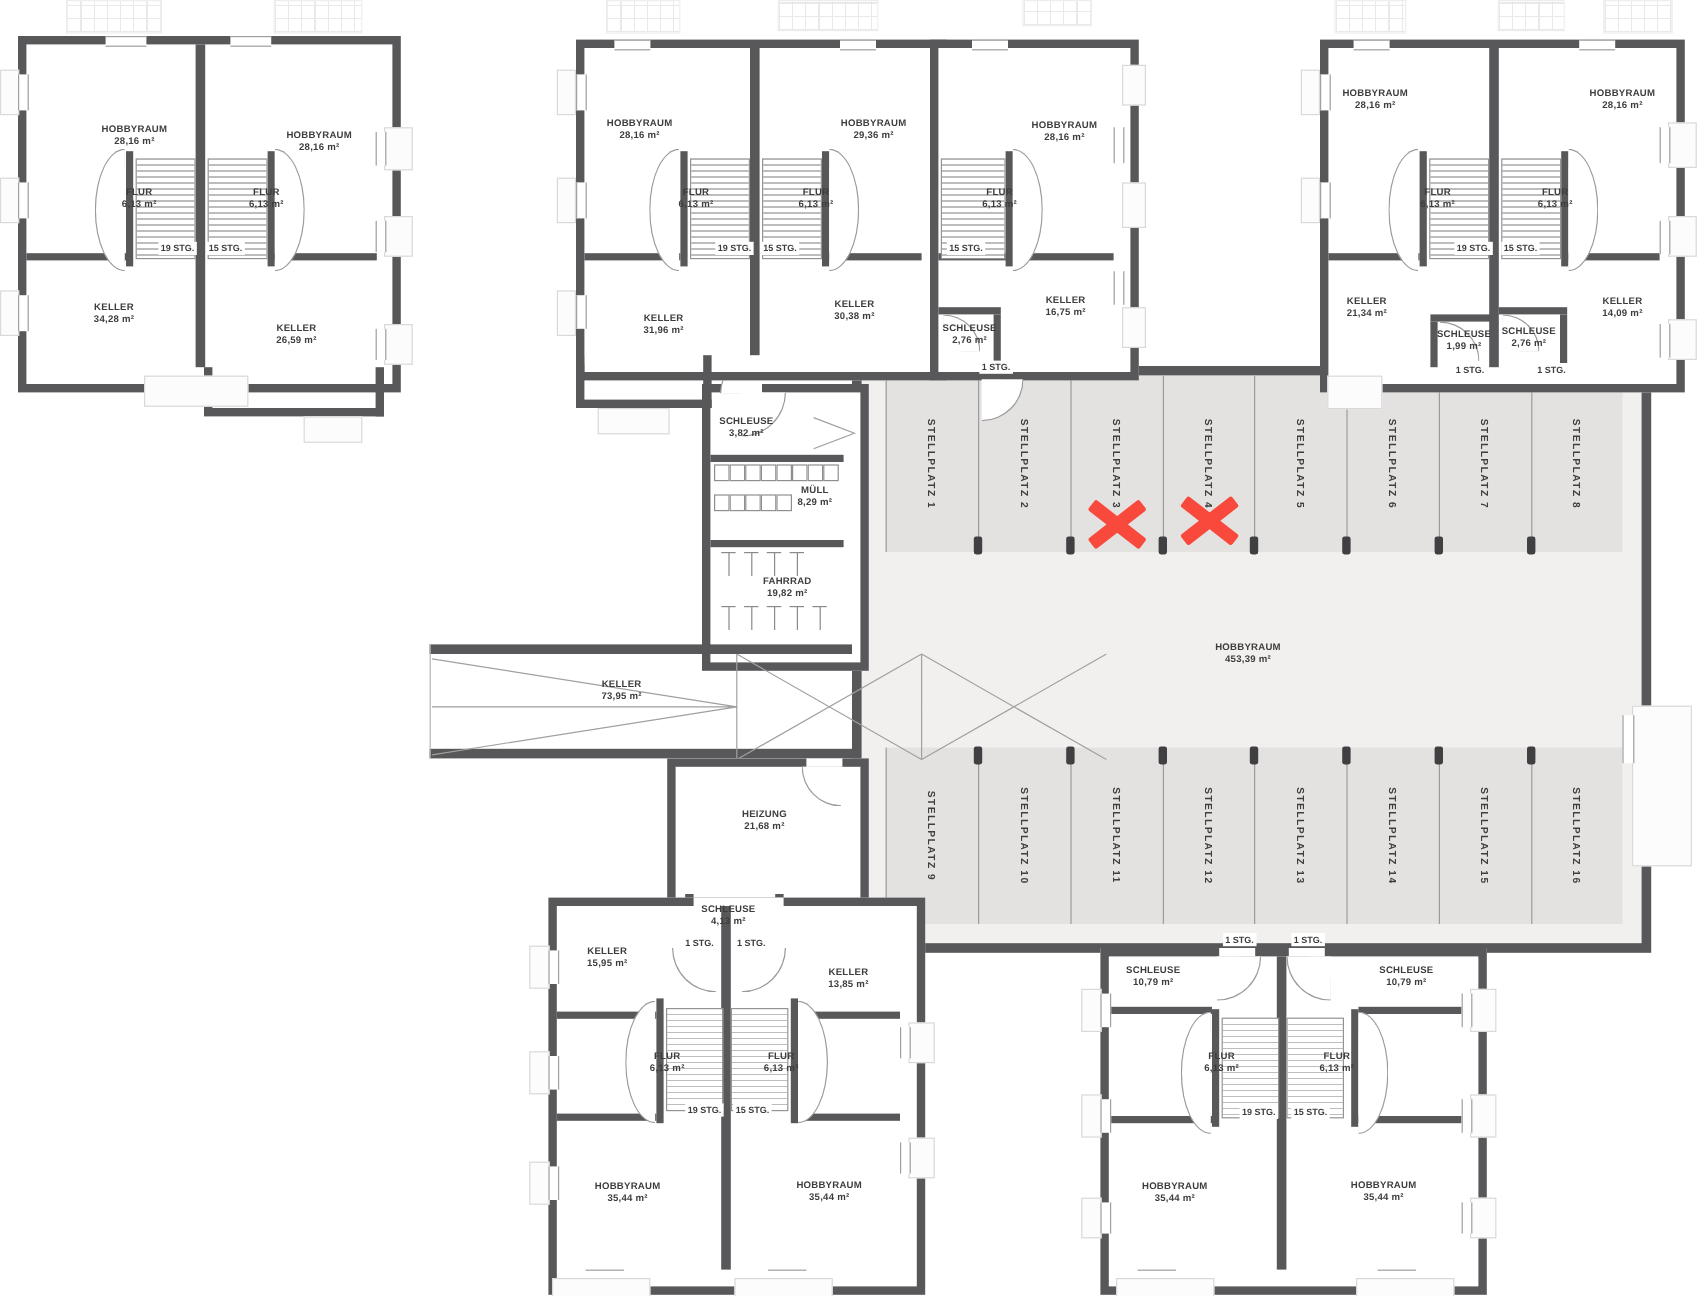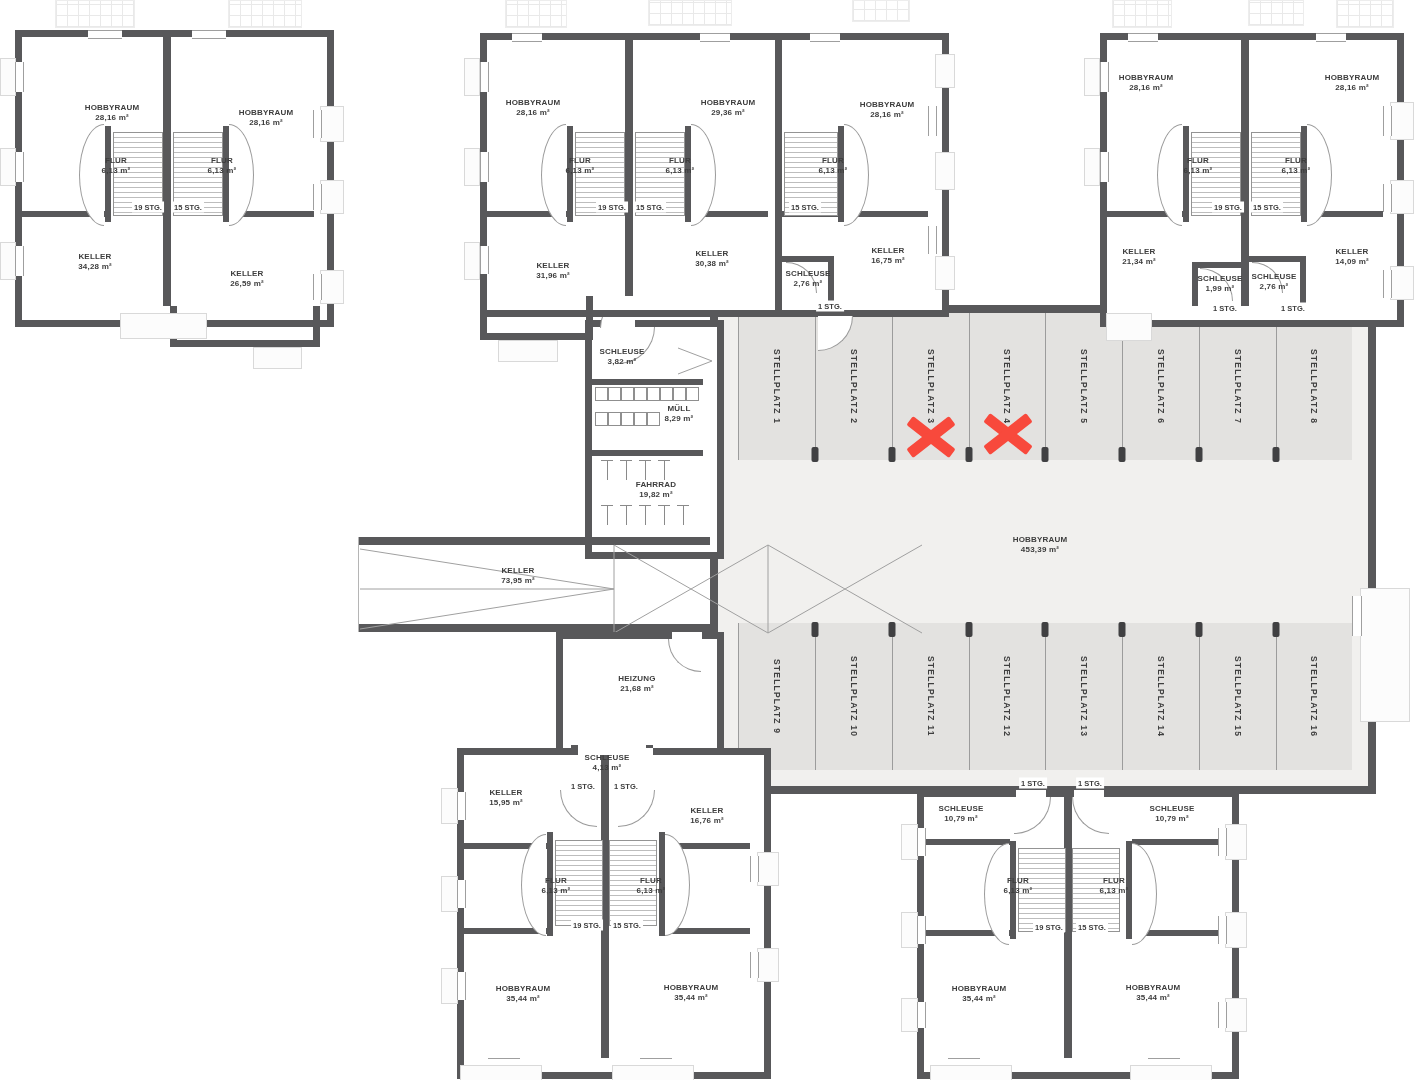--- a/index.html
+++ b/index.html
@@ -505,21 +505,21 @@
   <div class="lbl" style="left:607px;top:763px">
       <div>SCHLEUSE</div>
       <div>4,13 m²</div>
     </div>
   <div class="lbl" style="left:506px;top:798px">
       <div>KELLER</div>
       <div>15,95 m²</div>
     </div>
   <div class="lbl" style="left:707px;top:816px">
       <div>KELLER</div>
-      <div>16,76 m²</div>
+      <div>13,85 m²</div>
     </div>
   <div class="lbl" style="left:556px;top:886px">
       <div>FLUR</div>
       <div>6,13 m²</div>
     </div>
   <div class="lbl" style="left:651px;top:886px">
       <div>FLUR</div>
       <div>6,13 m²</div>
     </div>
   <div class="lbl" style="left:523px;top:994px">

